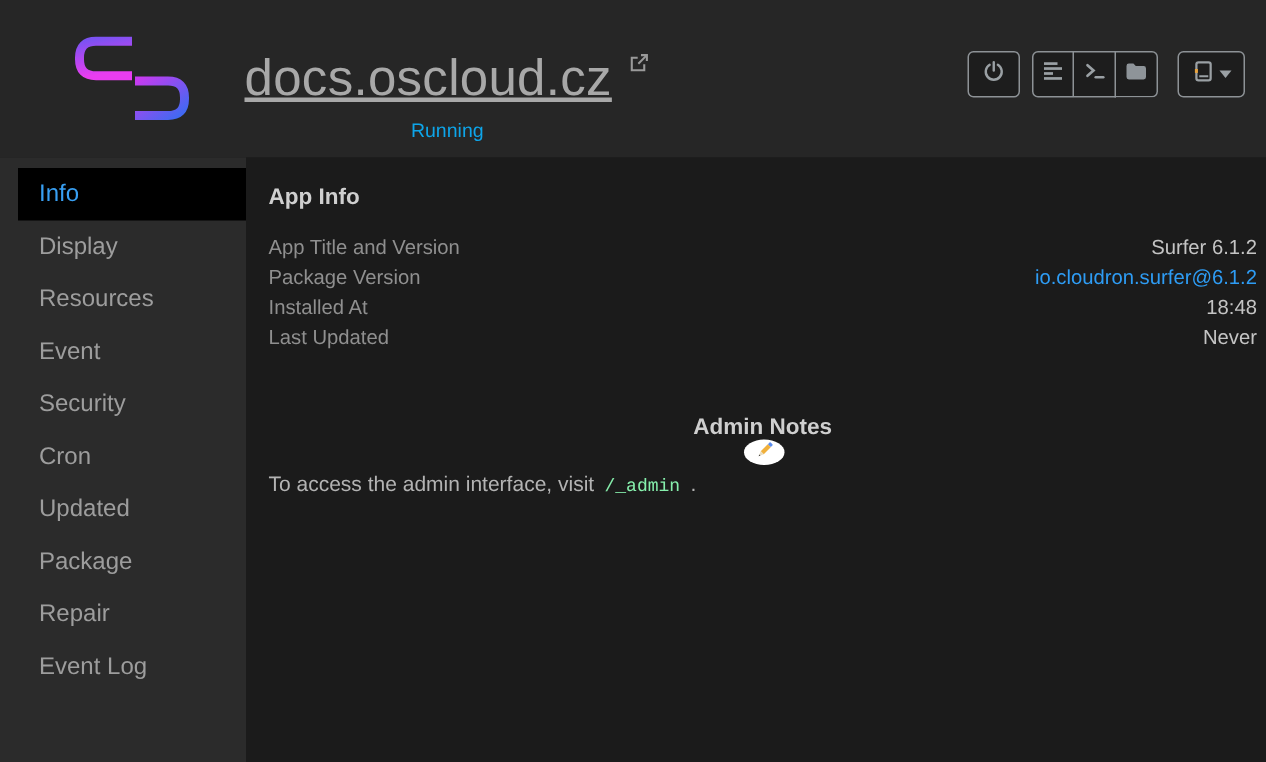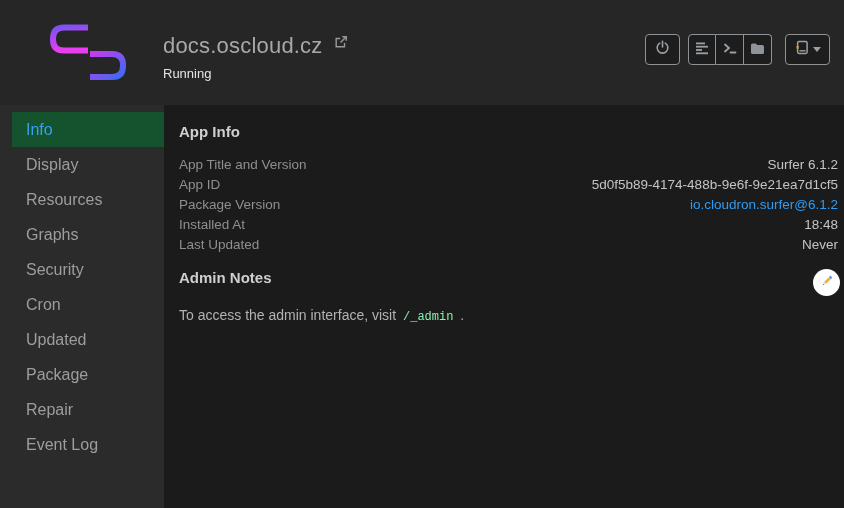--- a/index.html
+++ b/index.html
@@ -12,25 +12,25 @@
   }
 
   
   .header {
     position: absolute; top: 0; left: 0; width: 844px; height: 105px;
     background: #262626;
   }
   .logo { position: absolute; left: 48px; top: 23px; width: 80px; height: 58px; }
   .title-block { position: absolute; left: 163px; top: 33px; }
   .app-title {
-    font-size: 22px; font-weight: 300; color: #a8a8a8; letter-spacing: 0.2px;
-    display: inline-block; vertical-align: top;
+    font-size: 34px; font-weight: 300; color: #a8a8a8; letter-spacing: 0.2px;
+    display: inline-block; vertical-align: top; text-decoration: underline;
   }
   .ext-link { display: inline-block; vertical-align: top; margin-left: 7px; margin-top: 2px; cursor: pointer; }
-  .app-status { font-size: 13px; color: #e5e5e5; margin-top: 7px; }
+  .app-status { font-size: 13px; color: #0ea5e9; margin-top: 7px; text-align: center; }
 
   .header-buttons {
     position: absolute; right: 14px; top: 34px;
     display: flex; align-items: stretch; height: 31px;
   }
   .hbtn {
     background: #1d1d1d; border: 1px solid #8d9296; border-radius: 4px;
     width: 35px; height: 31px; display: flex; align-items: center; justify-content: center;
     cursor: pointer; color: #9aa0a4;
   }
@@ -47,42 +47,43 @@
   
   .sidebar {
     position: absolute; top: 105px; left: 0; width: 164px; height: 403px;
     background: #2b2b2b; padding-top: 7px;
   }
   .side-item {
     height: 35px; line-height: 35px; padding-left: 26px;
     font-size: 16px; color: #9d9d9d; cursor: pointer; white-space: nowrap;
   }
   .side-item.active {
-    background: #14532d; color: #389ff2;
+    background: #000000; color: #389ff2;
     margin-left: 12px; padding-left: 14px;
   }
 
   
   .content {
     position: absolute; top: 105px; left: 164px; width: 702px; height: 403px;
     background: #1b1b1b; padding: 18px 28px 0 15px;
   }
   .section-heading { font-size: 15px; font-weight: bold; color: #cfcfcf; }
   .info-rows { margin-top: 17px; }
   .info-row {
     display: flex; justify-content: space-between; align-items: flex-start;
     height: 20px; font-size: 13.5px;
   }
   .info-label { color: #8f8f8f; }
   .info-value { color: #c4c4c4; }
   .info-value.link { color: #2e9cf4; cursor: pointer; }
 
   .admin-notes-header {
-    margin-top: 12px; display: flex; justify-content: space-between; 
+    margin-top: 39px; display: flex; justify-content: space-between; align-items: center;
     height: 28px;
+    flex-direction: column;
   }
   .edit-btn {
     width: 27px; height: 27px; border-radius: 50%; background: #ffffff; border: none;
     display: flex; align-items: center; justify-content: center; cursor: pointer;
     margin-right: -2px;
   }
   .admin-notes-text { margin-top: 10px; font-size: 14px; color: #b3b3b3; }
   .admin-notes-text code {
     font-family: Liberation Mono, monospace; font-size: 12px; color: #86efac;
     padding: 0 3px;
@@ -168,41 +169,37 @@
       </span>
       <span class="caret"></span>
     </div>
   </div>
 </div>
 
 <div class="sidebar">
   <div class="side-item active">Info</div>
   <div class="side-item">Display</div>
   <div class="side-item">Resources</div>
-  <div class="side-item">Graphs</div>
+  <div class="side-item">Event</div>
   <div class="side-item">Security</div>
   <div class="side-item">Cron</div>
   <div class="side-item">Updated</div>
   <div class="side-item">Package</div>
   <div class="side-item">Repair</div>
   <div class="side-item">Event Log</div>
 </div>
 
 <div class="content">
 
   <div class="section-heading">App Info</div>
 
   <div class="info-rows">
     <div class="info-row">
       <span class="info-label">App Title and Version</span>
       <span class="info-value">Surfer 6.1.2</span>
-    </div>
-    <div class="info-row">
-      <span class="info-label">App ID</span>
-      <span class="info-value">5d0f5b89-4174-488b-9e6f-9e21ea7d1cf5</span>
     </div>
     <div class="info-row">
       <span class="info-label">Package Version</span>
       <span class="info-value link">io.cloudron.surfer@6.1.2</span>
     </div>
     <div class="info-row">
       <span class="info-label">Installed At</span>
       <span class="info-value">18:48</span>
     </div>
     <div class="info-row">

